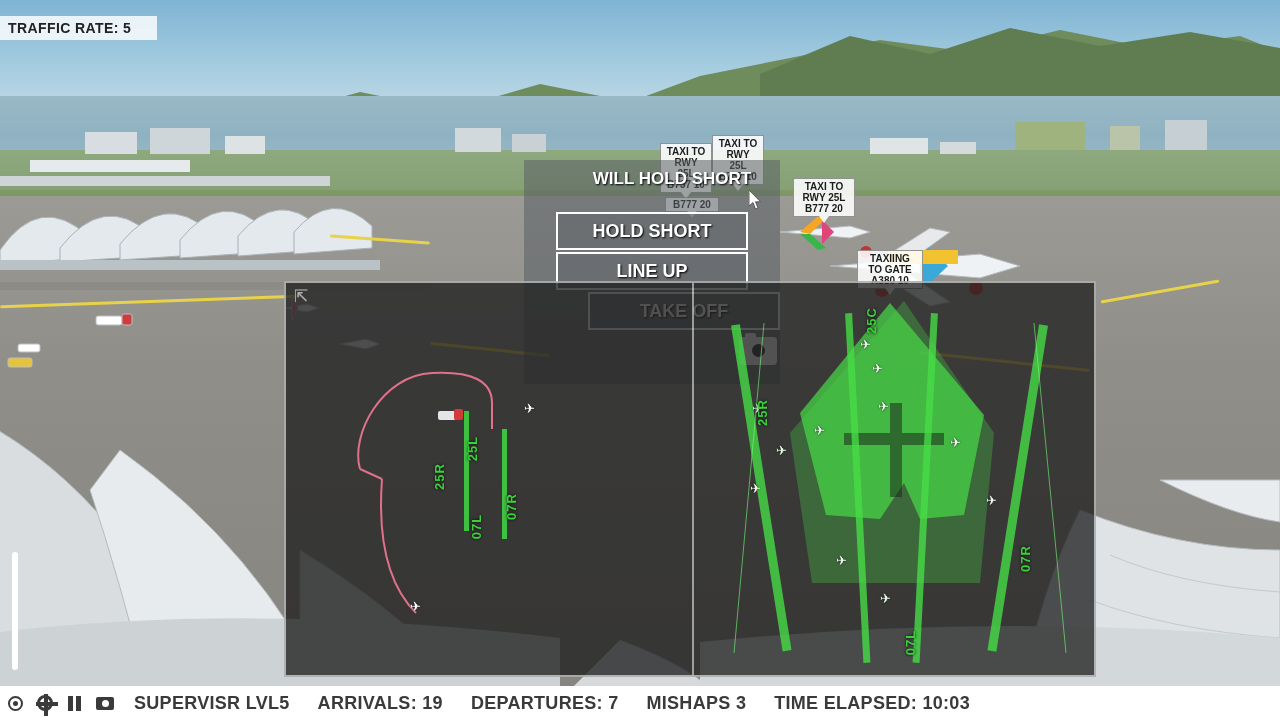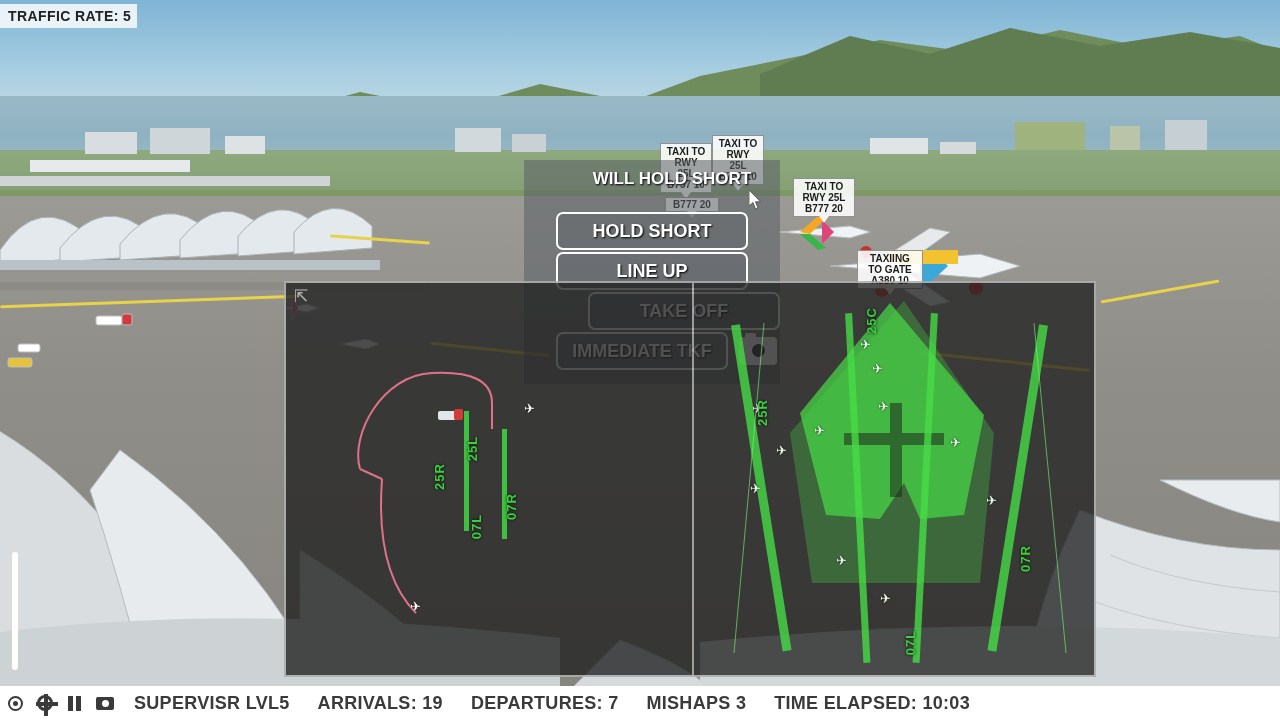--- a/index.html
+++ b/index.html
@@ -35,24 +35,24 @@
   .grass-strip {
     position: absolute; left: 0; top: 190px; width: 1280px; height: 26px;
     background: linear-gradient(180deg, #7f9a66 0%, #6f8c5a 100%);
   }
   .taxiline {
     position: absolute; background: #e8d24a; height: 3px; border-radius: 2px;
   }
 
   
   #traffic-rate {
-    position: absolute; left: 0; top: 4px;
+    position: absolute; left: 0; top: 16px;
     background: rgba(255,255,255,0.82);
     color: #222; font-size: 14px; font-weight: bold;
-    padding: 4px 6px 4px 8px;
+    padding: 4px 26px 4px 8px;
     letter-spacing: 0.4px;
   }
 
   
   #zoom-slider {
     position: absolute; left: 12px; top: 552px; width: 6px; height: 118px;
     background: #ffffff; border-radius: 3px;
   }
 
   
@@ -89,21 +89,21 @@
     position: absolute; left: 524px; top: 160px; width: 256px; height: 224px;
     background: rgba(90,95,100,0.55);
   }
   #cmd-heading {
     position: absolute; left: 0; top: 8px; width: 256px;
     text-align: center; color: #fff; font-size: 17px; font-weight: bold;
     line-height: 21px; text-shadow: 1px 1px 2px #000; margin-left: 20px;
   }
   .cmd-btn {
     position: absolute; left: 32px; width: 192px; height: 38px;
-    border: 2px solid #ffffff; border-radius: 7px;
+    border: 2px solid #ffffff; border-radius: 0;
     background: rgba(95,100,106,0.45);
     color: #fff; font-size: 18px; font-weight: bold;
     display: flex; align-items: center; justify-content: center;
     text-shadow: 1px 1px 2px #000;
   }
   #cmd-hold { top: 52px; }
   #cmd-line { top: 92px; }
   #cmd-take { top: 132px; margin-left: 32px; }
   #cmd-imm  { top: 172px; left: 32px; width: 172px; }
   #camera-btn {
@@ -295,21 +295,20 @@
 A380 10</div>
 <div class="ac-tag" style="left:665px;top:197px;width:54px;padding:1px 4px">B777 20</div>
 
 <div id="command-menu">
   <div id="cmd-heading">
     <div>WILL HOLD SHORT</div>
   </div>
   <div class="cmd-btn" id="cmd-hold">HOLD SHORT</div>
   <div class="cmd-btn" id="cmd-line">LINE UP</div>
   <div class="cmd-btn" id="cmd-take">TAKE OFF</div>
-  <div class="cmd-btn" id="cmd-imm">IMMEDIATE TKF</div>
   <div id="camera-btn">
     <div class="cam-body"></div>
   </div>
 </div>
 
 <svg id="cursor" viewBox="0 0 14 20">
   <polygon points="0,0 0,16 4,12.5 6.5,19 9,18 6.5,11.8 11.5,11.8" fill="#ffffff" stroke="#444" stroke-width="0.8"></polygon>
 </svg>
 
 <div id="map-panel">

